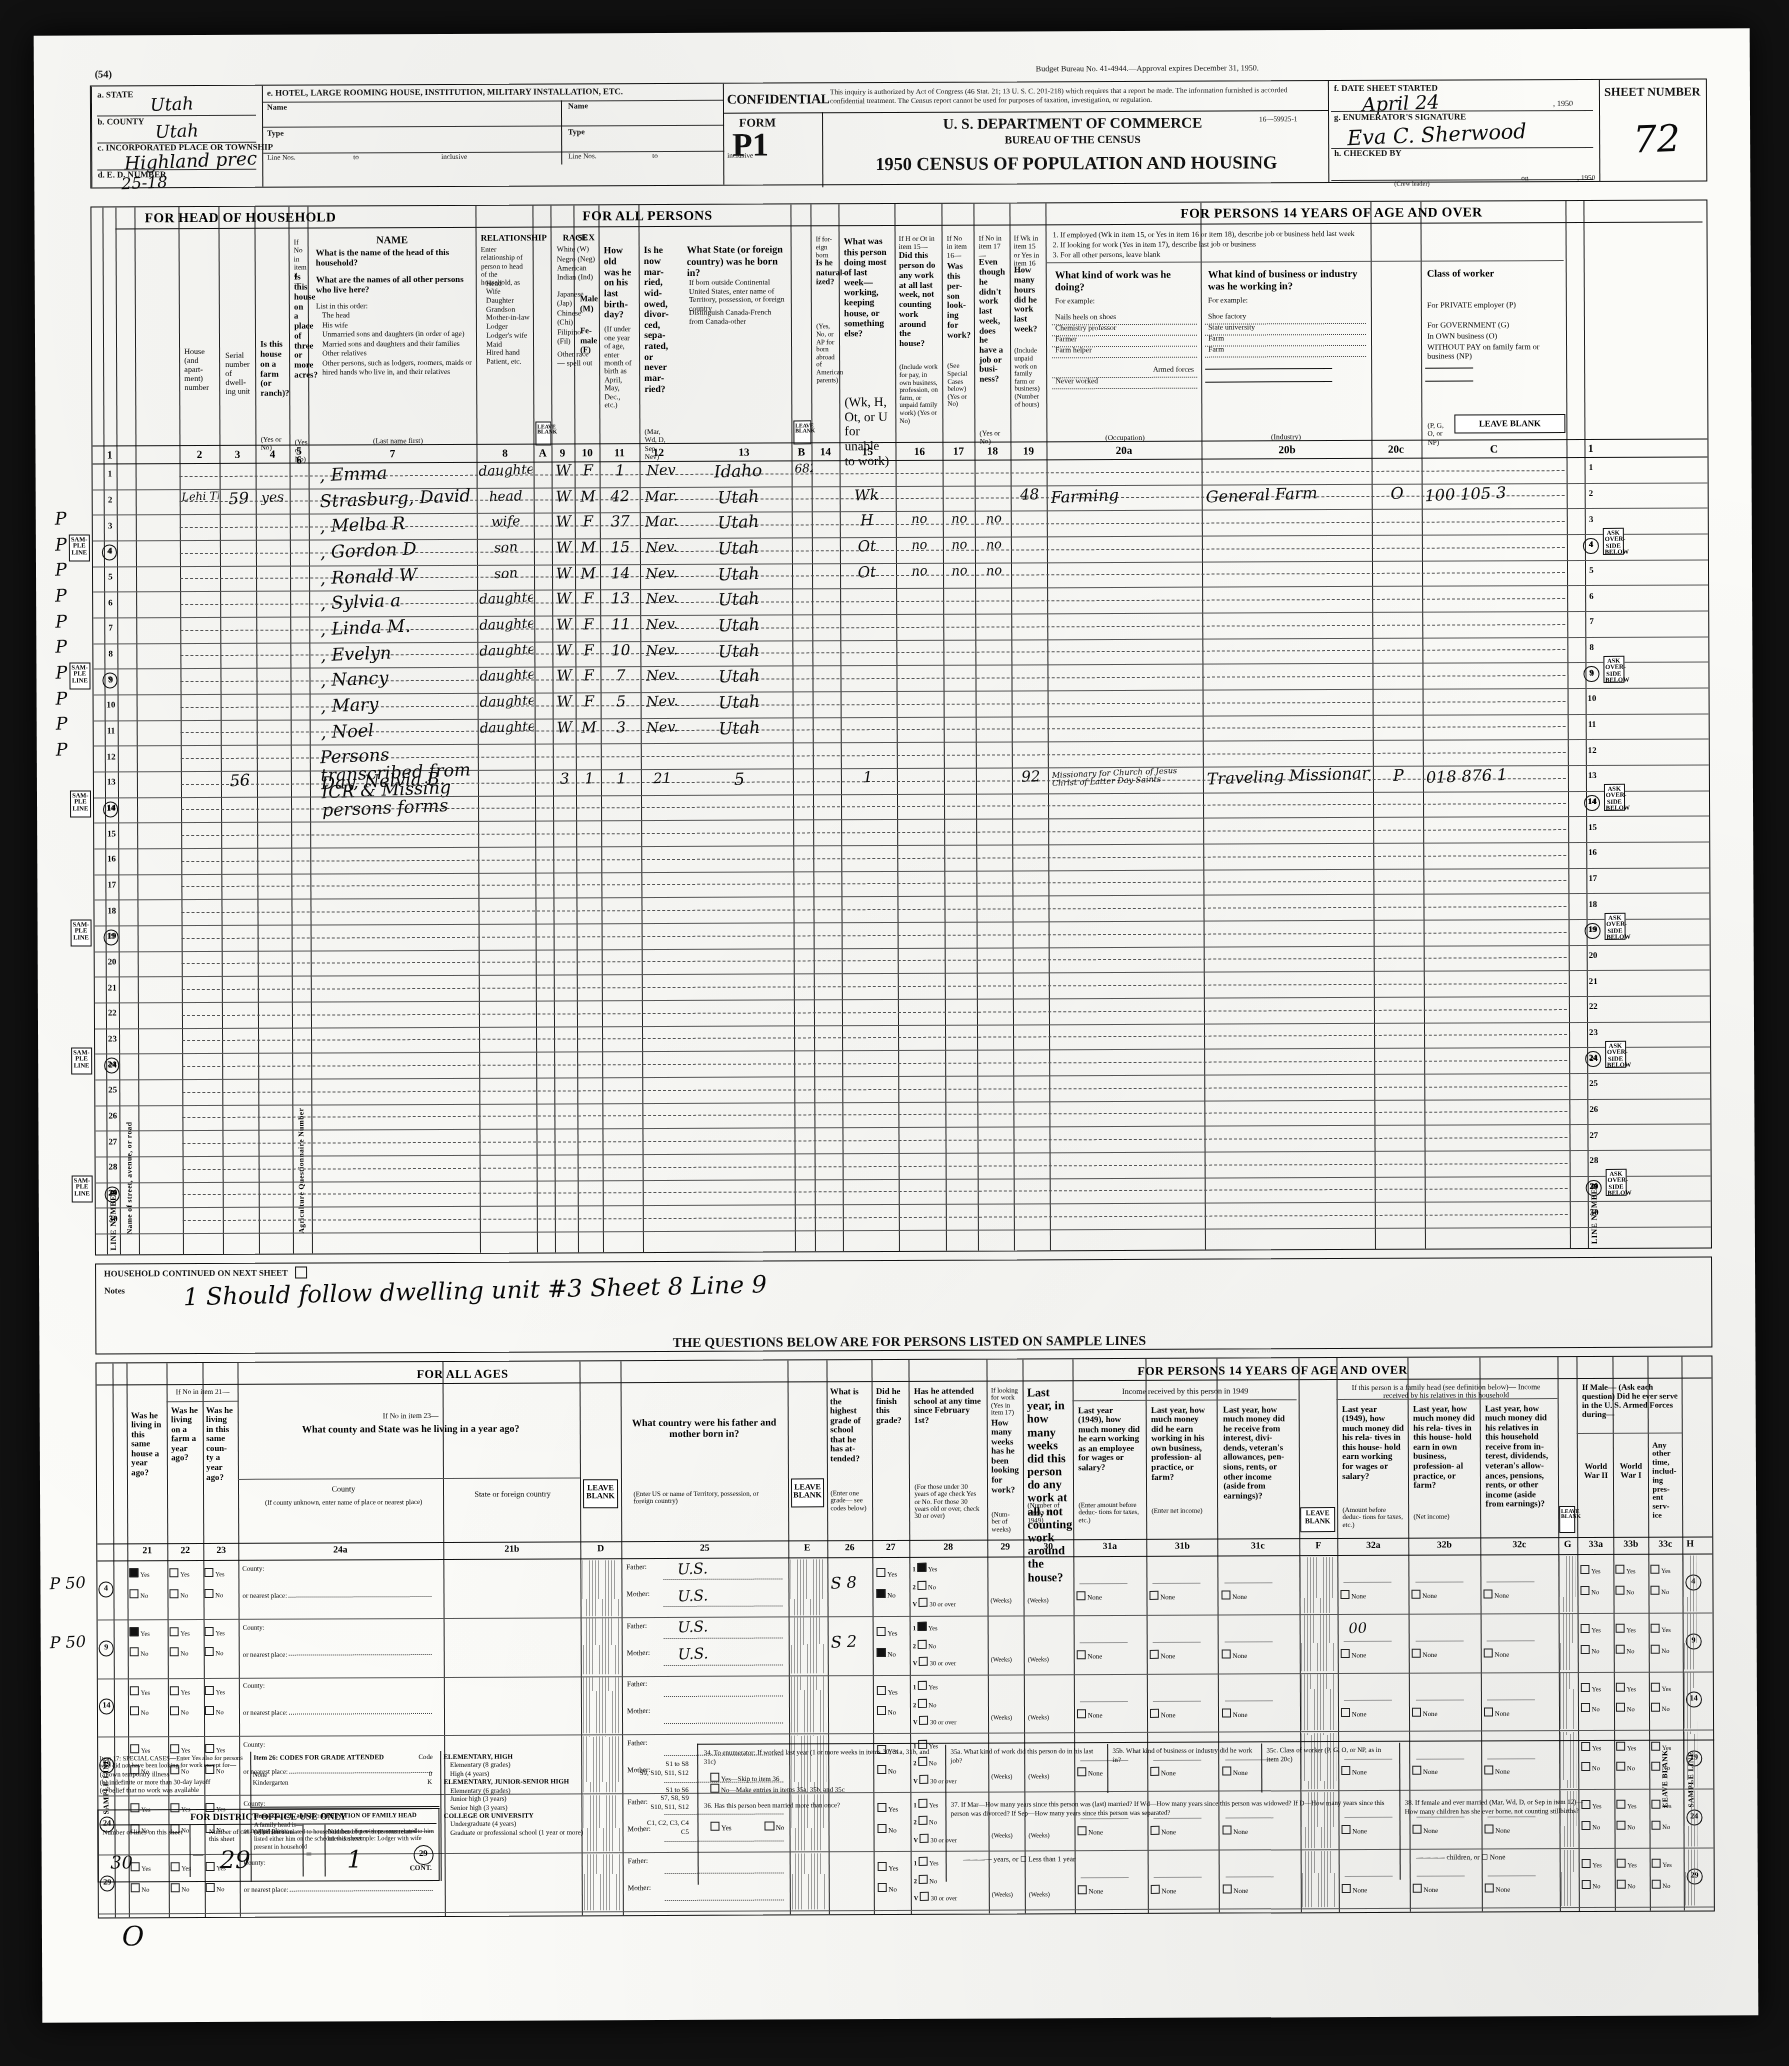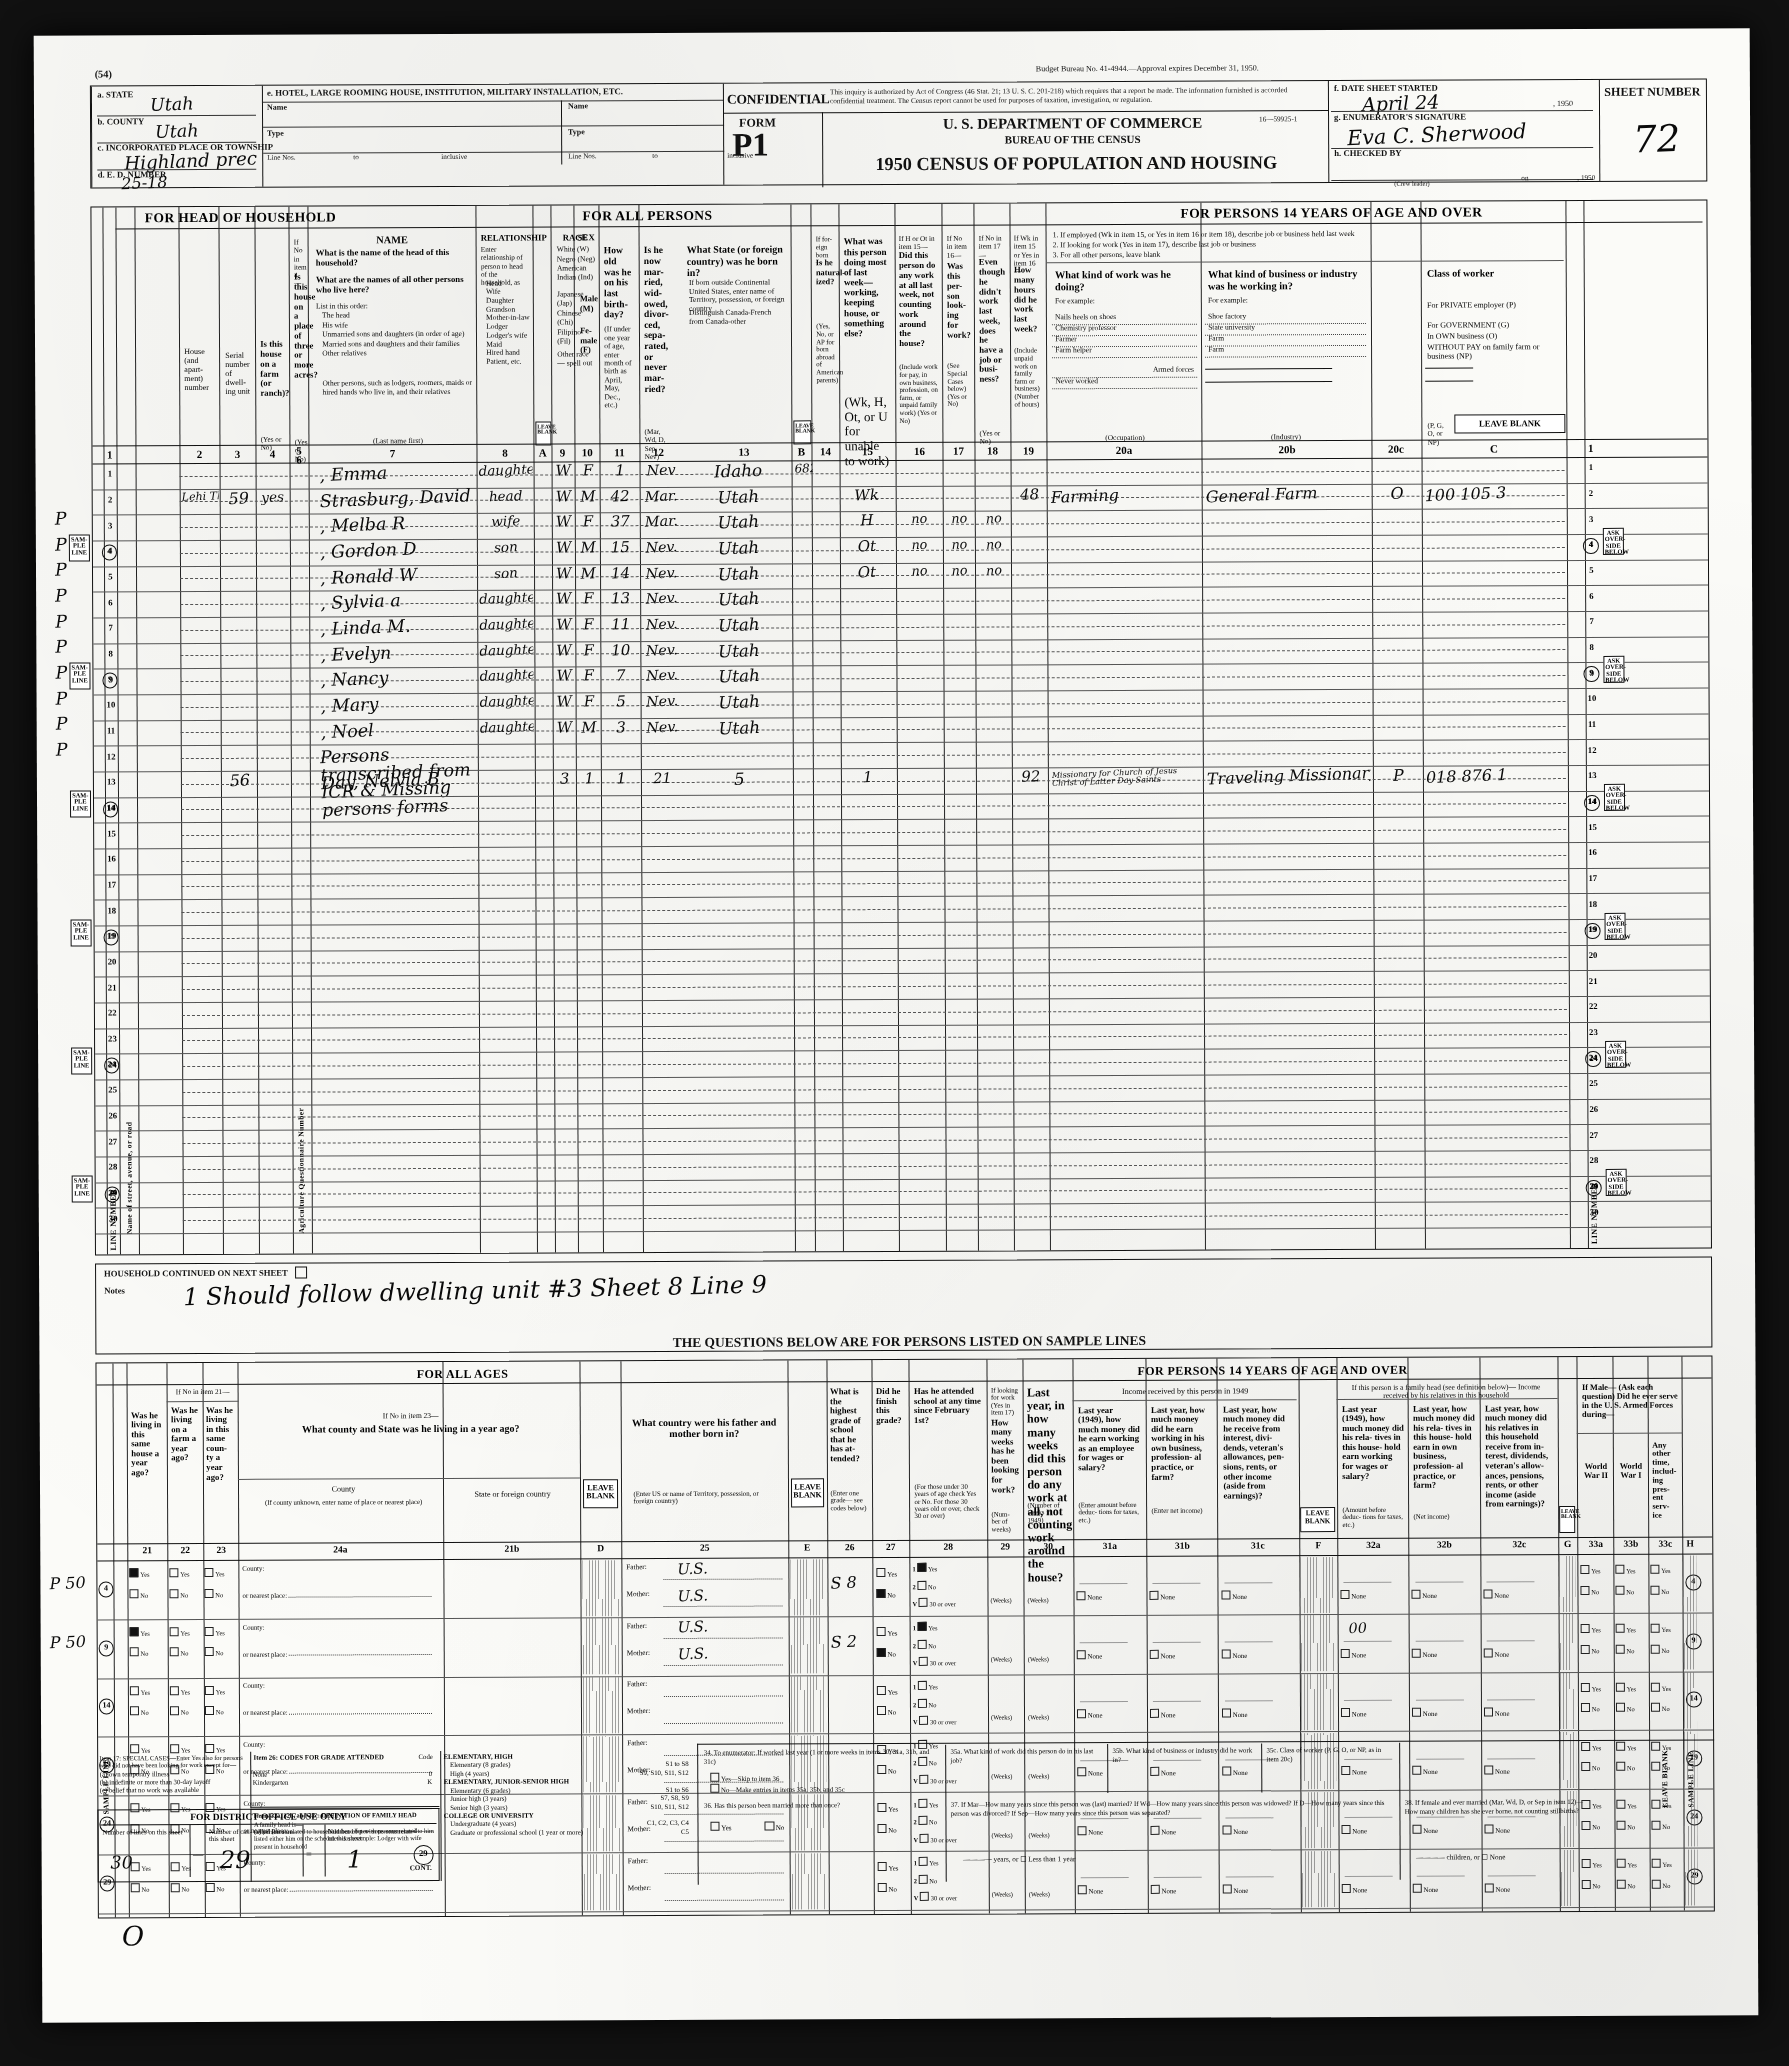--- a/index.html
+++ b/index.html
@@ -198,21 +198,21 @@
 
       <div class="colhdr b ctr" style="left:218px;top:25.4px;width:165px;font-size:10.3px;">NAME</div>
       <div class="colhdr b" style="left:221px;top:40px;width:159px;font-size:8.7px;">What is the name of the head of this household?</div>
       <div class="colhdr b" style="left:221px;top:67px;width:159px;font-size:8.7px;">What are the names of all other persons who live here?</div>
       <div class="colhdr" style="left:221px;top:94px;width:159px;font-size:7.5px;">List in this order:</div>
       <div class="colhdr" style="left:227px;top:103px;width:156px;font-size:7.5px;">The head</div>
       <div class="colhdr" style="left:227px;top:113px;width:156px;font-size:7.5px;">His wife</div>
       <div class="colhdr" style="left:227px;top:122px;width:159px;font-size:7.5px;">Unmarried sons and daughters (in order of age)</div>
       <div class="colhdr" style="left:227px;top:132px;width:159px;font-size:7.5px;">Married sons and daughters and their families</div>
       <div class="colhdr" style="left:227px;top:141px;width:156px;font-size:7.5px;">Other relatives</div>
-      <div class="colhdr" style="left:227px;top:151px;width:156px;font-size:7.5px;line-height:1.15;margin-top:20px;">Other persons, such as lodgers, roomers, maids or hired hands who live in, and their relatives</div>
+      <div class="colhdr" style="left:227px;top:151px;width:156px;font-size:7.5px;line-height:1.15;">Other persons, such as lodgers, roomers, maids or hired hands who live in, and their relatives</div>
       <div class="colhdr ctr" style="left:230px;top:229px;width:151px;font-size:7.5px;">(Last name first)</div>
 
       <div class="colhdr b" style="left:386px;top:25.4px;width:54px;font-size:8.7px;">RELATIONSHIP</div>
       <div class="colhdr" style="left:386px;top:38px;width:54px;font-size:7.2px;">Enter relationship of person to head of the household, as</div>
       <div class="colhdr" style="left:391px;top:72px;width:51px;font-size:7.5px;">Head</div>
       <div class="colhdr" style="left:391px;top:80px;width:51px;font-size:7.5px;">Wife</div>
       <div class="colhdr" style="left:391px;top:89px;width:51px;font-size:7.5px;">Daughter</div>
       <div class="colhdr" style="left:391px;top:98px;width:51px;font-size:7.5px;">Grandson</div>
       <div class="colhdr" style="left:391px;top:106px;width:54px;font-size:7.5px;">Mother-in-law</div>
       <div class="colhdr" style="left:391px;top:115px;width:51px;font-size:7.5px;">Lodger</div>

